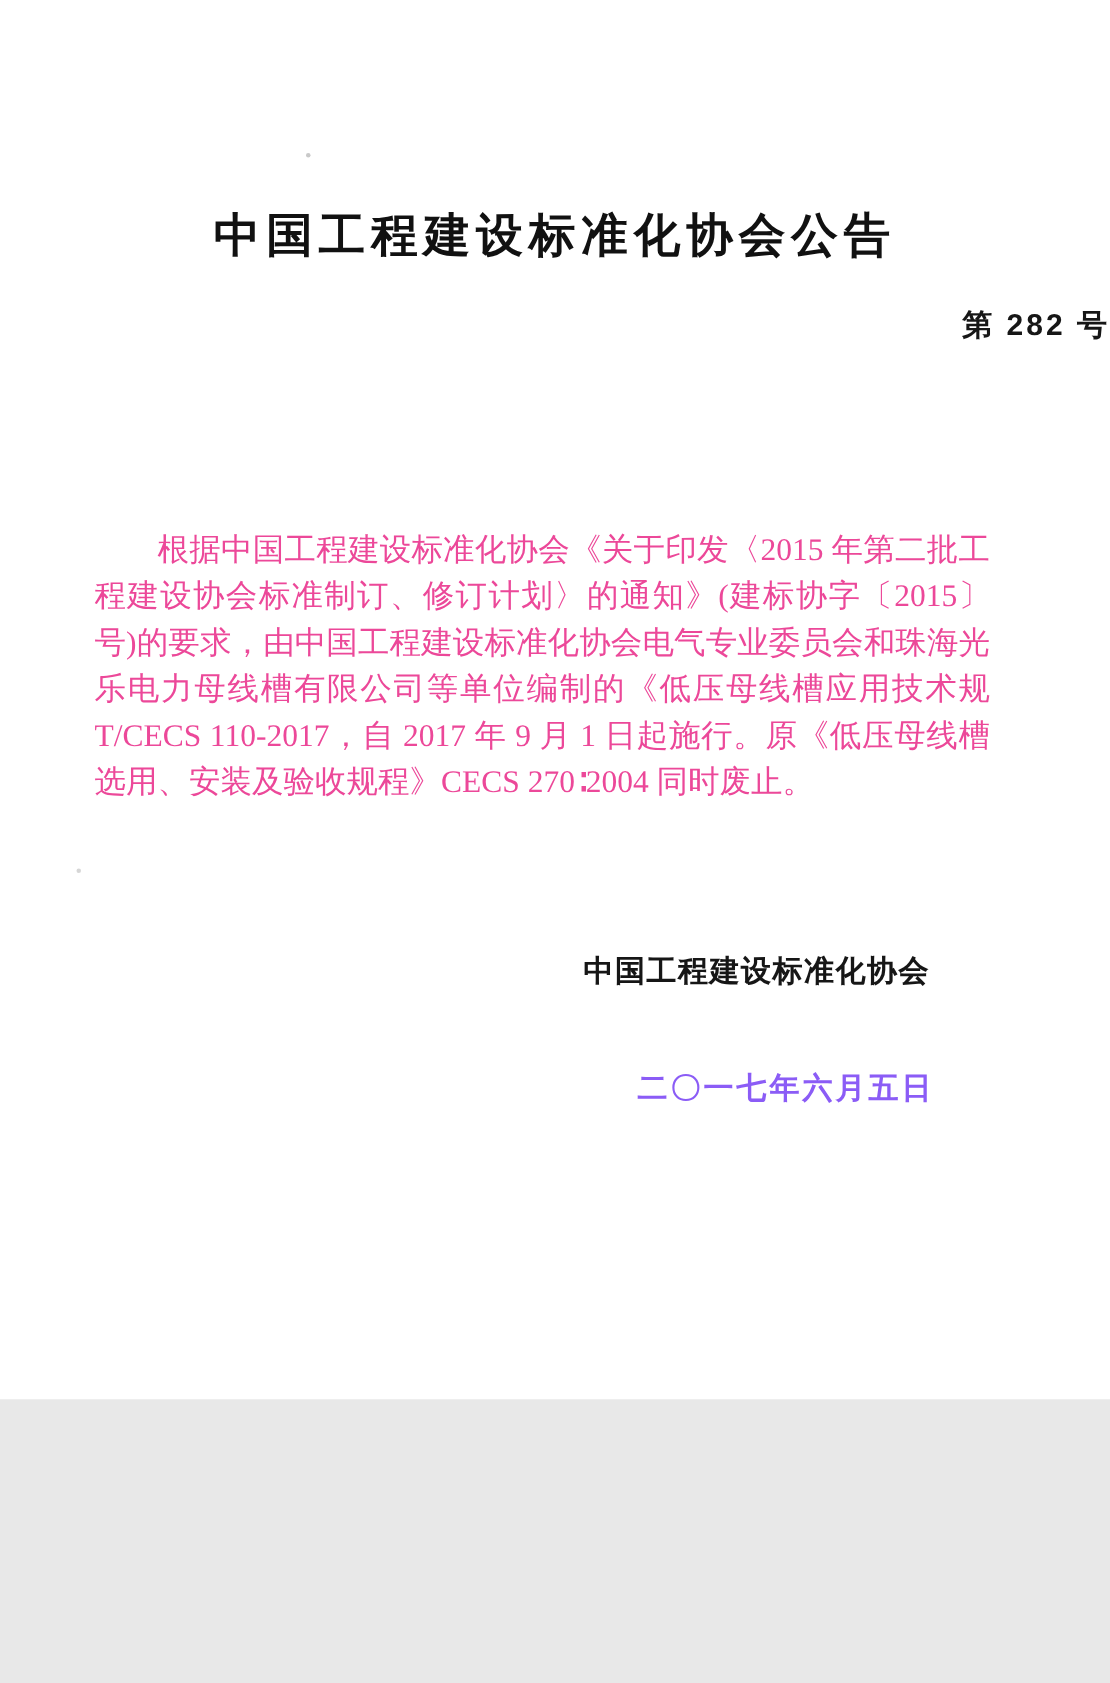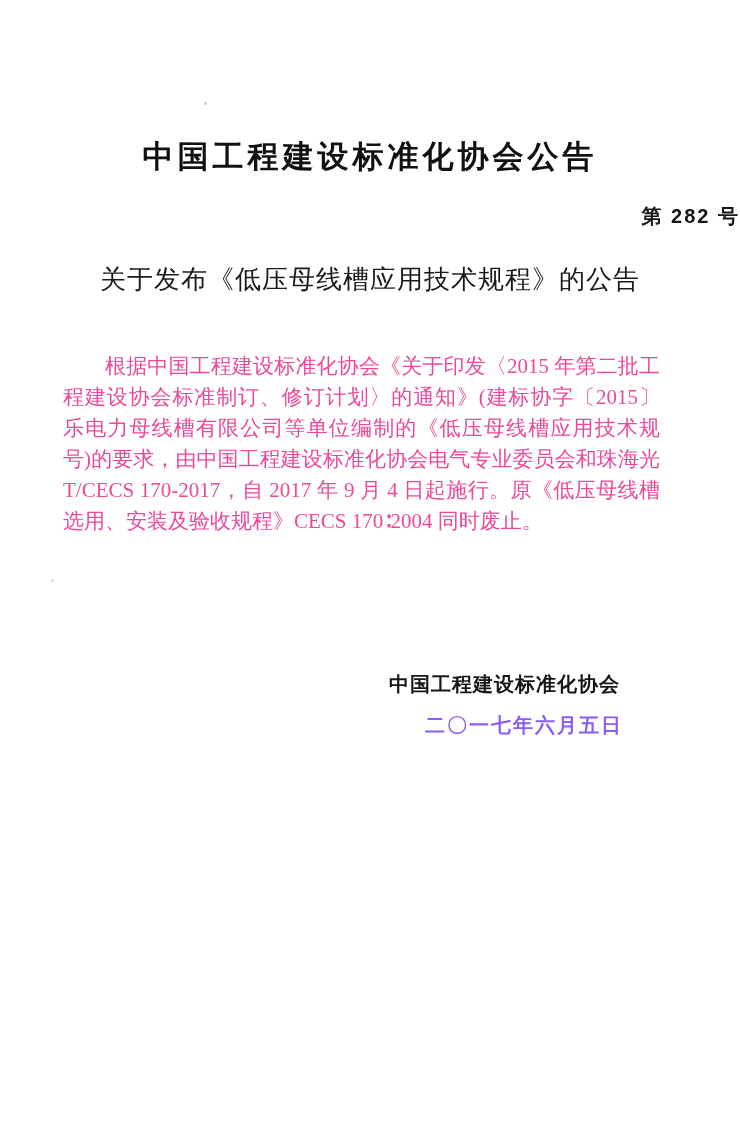--- a/index.html
+++ b/index.html
@@ -4,21 +4,21 @@
 <title>中国工程建设标准化协会公告</title>
 <style>
   html, body {
     margin: 0;
     padding: 0;
     background: #e8e8e8;
   }
   .page {
     position: relative;
     width: 740px;
-    height: 1122px;
+    height: 933px;
     margin: 0 auto;
     background: #ffffff;
     overflow: hidden;
     font-family: "Liberation Serif", "DejaVu Serif", serif;
     color: #1c1c1c;
   }
   .doc-title {
     position: absolute;
     top: 136px;
     left: 0;
@@ -84,21 +84,20 @@
   .signature {
     position: absolute;
     top: 634px;
     right: 120px;
     font-family: "Liberation Sans", "DejaVu Sans", sans-serif;
     font-size: 20px;
     font-weight: 700;
     letter-spacing: 1px;
     color: #161616;
     white-space: nowrap;
-    margin-top: 37px;
   }
   .date {
     position: absolute;
     top: 664px;
     right: 117px;
     font-family: "Liberation Sans", "DejaVu Sans", sans-serif;
     font-size: 20px;
     font-weight: 700;
     letter-spacing: 2px;
     color: #8b5cf6;
@@ -126,29 +125,28 @@
 </style>
 </head>
 <body>
 
 <div class="page">
 
   <h1 class="doc-title">中国工程建设标准化协会公告</h1>
 
   <div class="issue-no">第 282 号</div>
 
-  <h2 class="subtitle">关于发布《低压母线槽应用技术规程》的公告</h2>
 
   <div class="body-block">
     <div class="bline justify indent">根据中国工程建设标准化协会《关于印发〈2015 年第二批工</div>
     <div class="bline justify">程建设协会标准制订、修订计划〉的通知》(建标协字〔2015〕099</div>
+    <div class="bline justify">号)的要求，由中国工程建设标准化协会电气专业委员会和珠海光</div>
     <div class="bline justify">乐电力母线槽有限公司等单位编制的《低压母线槽应用技术规</div>
-    <div class="bline justify">号)的要求，由中国工程建设标准化协会电气专业委员会和珠海光</div>
-    <div class="bline justify">T/CECS 170-2017，自 2017 年 9 月 4 日起施行。原《低压母线槽</div>
-    <div class="bline">选用、安装及验收规程》CECS 170∶2004 同时废止。</div>
+    <div class="bline justify">T/CECS 110-2017，自 2017 年 9 月 1 日起施行。原《低压母线槽</div>
+    <div class="bline">选用、安装及验收规程》CECS 270∶2004 同时废止。</div>
   </div>
 
   <div class="signature">中国工程建设标准化协会</div>
 
   <div class="date">二〇一七年六月五日</div>
 
   <span class="speck speck-1"></span>
   <span class="speck speck-2"></span>
 
 </div>

